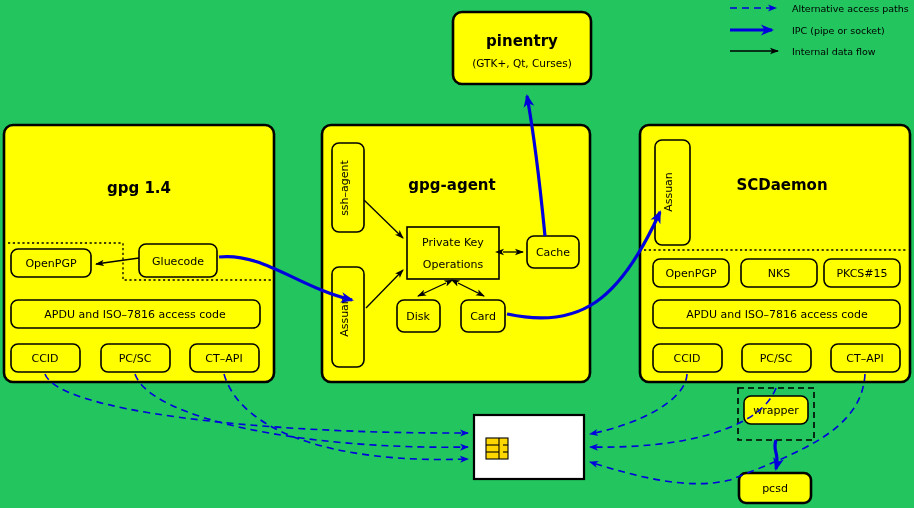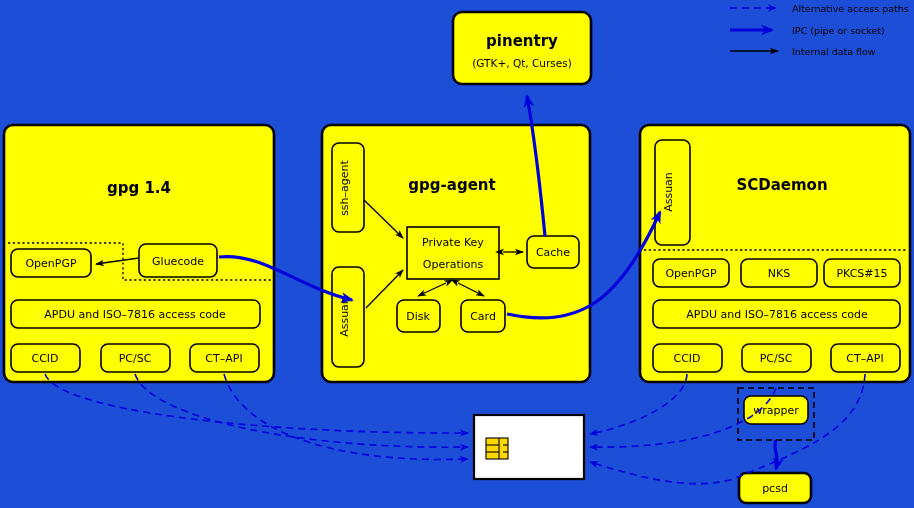--- a/index.html
+++ b/index.html
@@ -4,21 +4,21 @@
 <style>
   html, body {
     margin: 0;
     padding: 0;
     background: #ffffff;
   }
   #root {
     position: relative;
     width: 914px;
     height: 508px;
-    background: #1d4ed8;
+    background: #22c55e;
     font-family: "DejaVu Sans", sans-serif;
     overflow: hidden;
   }
   svg#diagram {
     display: block;
     width: 914px;
     height: 508px;
   }
   .boxfill  { fill: #ffff00; stroke: #000000; }
   .bigbox   { stroke-width: 2.6; }

